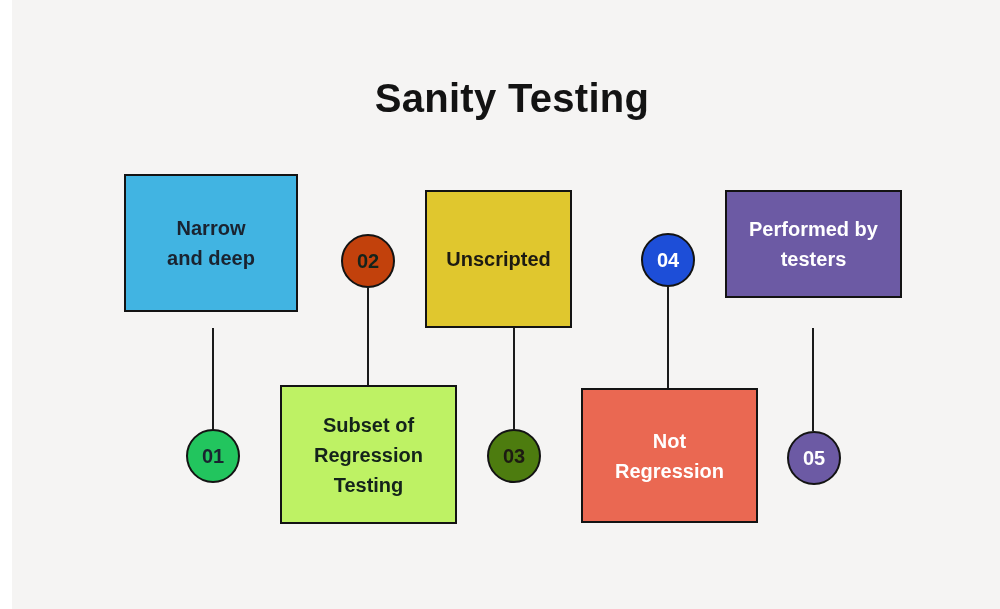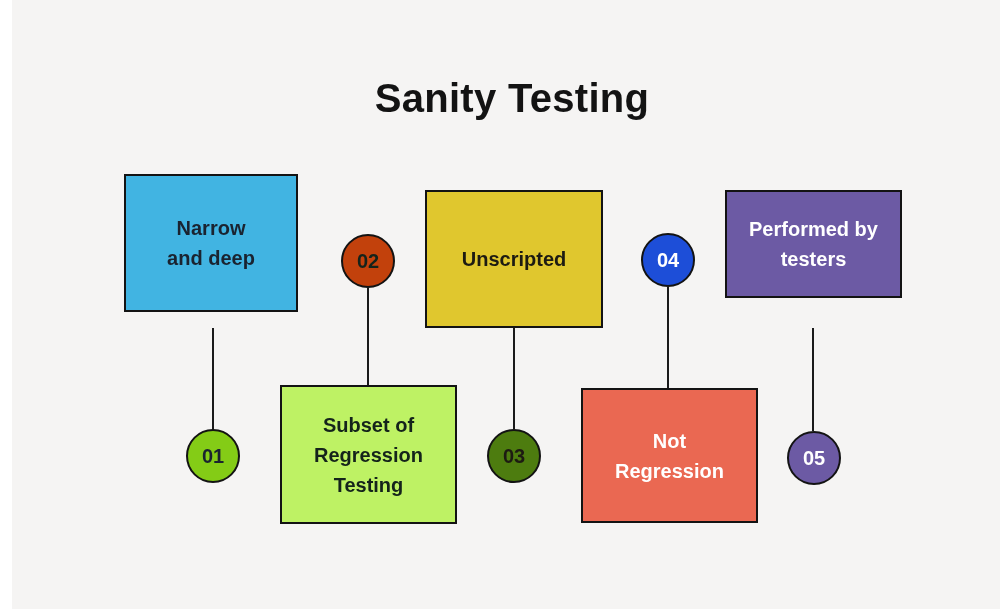--- a/index.html
+++ b/index.html
@@ -62,21 +62,21 @@
   .b1 { left: 112px; top: 174px; width: 174px; height: 138px; }
   .l1 { left: 200px; top: 328px; height: 102px; }
   .k1 { left: 174px; top: 429px; }
 
   
   .k2 { left: 329px; top: 234px; }
   .l2 { left: 355px; top: 288px; height: 97px; }
   .b2 { left: 268px; top: 385px; width: 177px; height: 139px; }
 
   
-  .b3 { left: 413px; top: 190px; width: 178px; height: 138px; }
+  .b3 { left: 413px; top: 190px; width: 147px; height: 138px; }
   .l3 { left: 501px; top: 328px; height: 101px; }
   .k3 { left: 475px; top: 429px; }
 
   
   .k4 { left: 629px; top: 233px; }
   .l4 { left: 655px; top: 287px; height: 101px; }
   .b4 { left: 569px; top: 388px; width: 177px; height: 135px; }
 
   
   .b5 { left: 713px; top: 190px; width: 177px; height: 108px; align-items: center; }
@@ -89,21 +89,21 @@
 <div class="canvas" style="background: rgb(245, 244, 243);">
 
   <div class="title">Sanity Testing</div>
 
   <div>
     <div class="box b1" style="background: rgb(65, 180, 226); color: rgb(26, 35, 48);">
       <span class="box-label" style="width:104px">Narrow
 and deep</span>
     </div>
     <div class="connector l1" style="background: rgb(26, 26, 26);"></div>
-    <div class="circle k1" style="background: #84cc16; color: rgb(26, 35, 48);">
+    <div class="circle k1" style="background: #22c55e; color: rgb(26, 35, 48);">
       <span>01</span>
     </div>
   </div>
 
   <div>
     <div class="circle k2" style="background: #c2410c; color: rgb(20, 35, 27);">
       <span>02</span>
     </div>
     <div class="connector l2" style="background: rgb(26, 26, 26);"></div>
     <div class="box b2" style="background: #bef264; color: rgb(20, 35, 27);">

